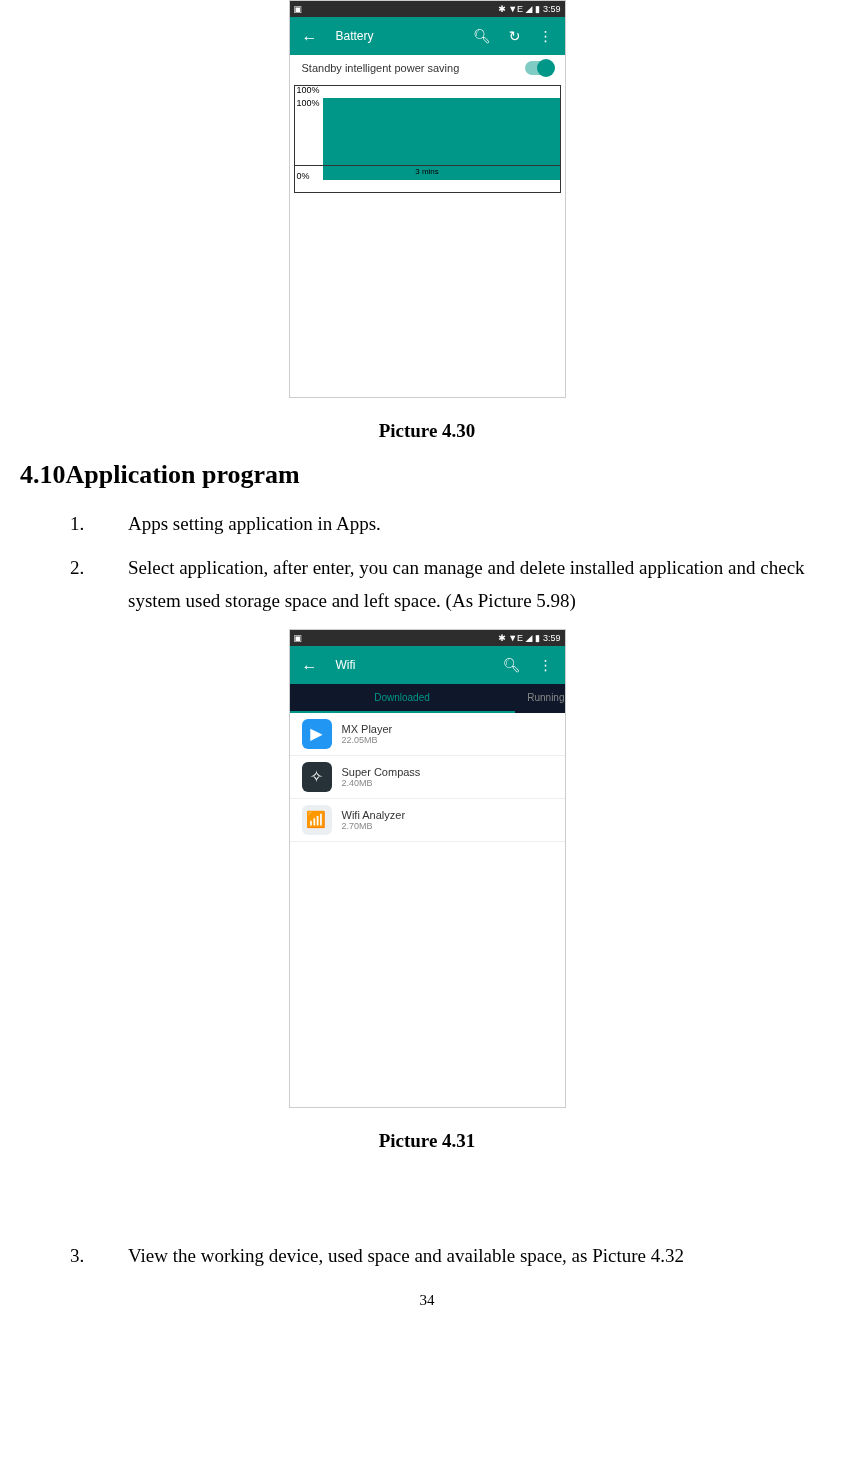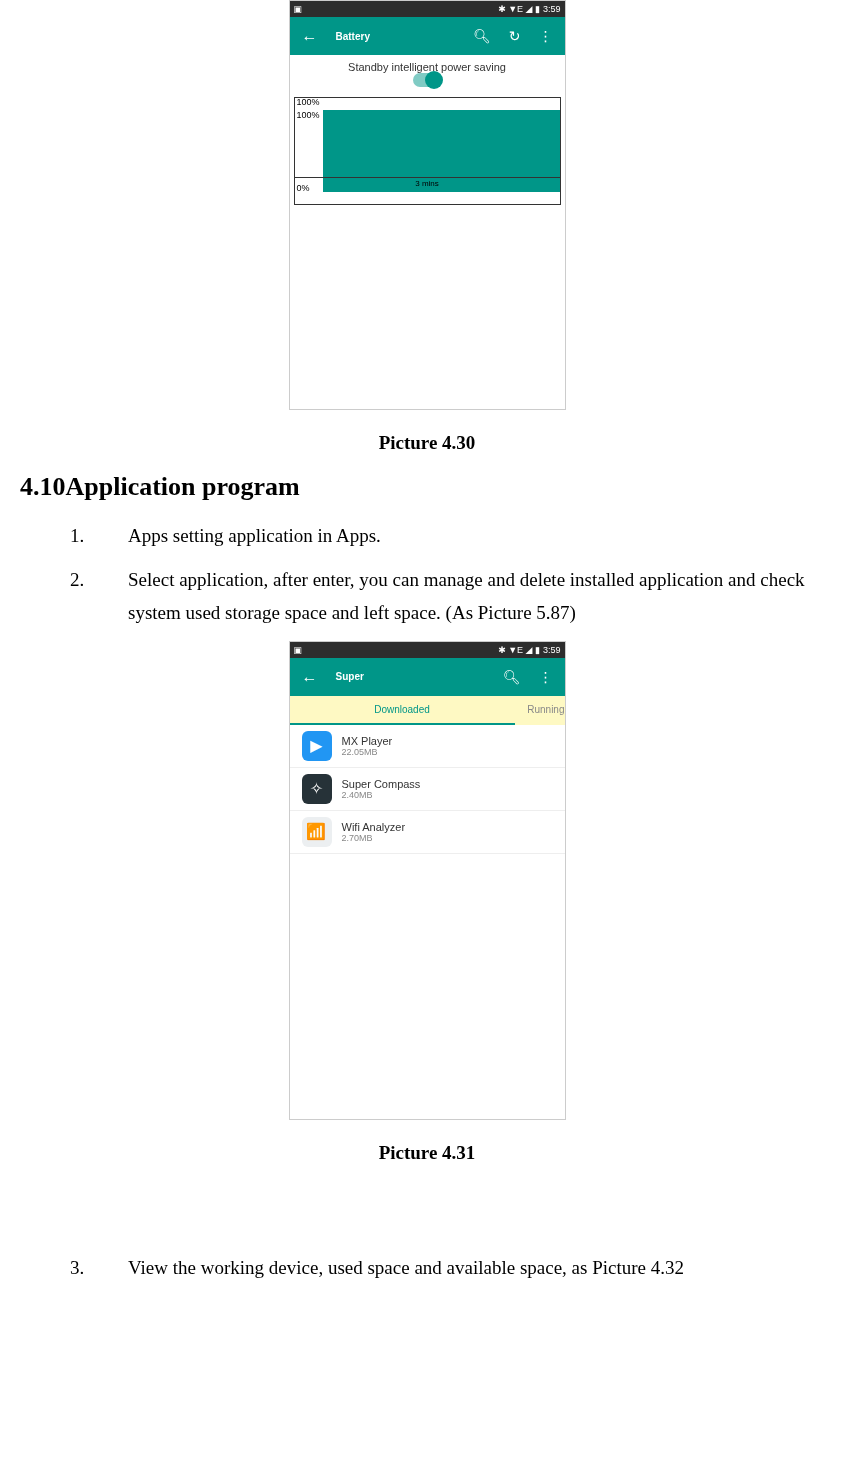--- a/index.html
+++ b/index.html
@@ -52,44 +52,43 @@
       display: flex;
       align-items: center;
       padding: 0 12px;
       font-family: sans-serif;
     }
     .back-arrow {
       font-size: 16px;
       margin-right: 18px;
     }
     .app-title {
-      font-size: 10px;
+      font-size: 12px;
       flex: 1;
-      font-weight: 700;
+      font-weight: 400;
     }
     .app-icons {
       display: flex;
       gap: 18px;
       font-size: 14px;
     }
     .battery-msg {
       padding: 12px;
       font-size: 11px;
       font-family: sans-serif;
       color: #333;
     }
     .standby-row {
       display: flex;
       justify-content: space-between;
       align-items: center;
       padding: 6px 12px 10px 12px;
       font-size: 11px;
       font-family: sans-serif;
       color: #333;
-      flex-direction: column;
     }
     .toggle {
       width: 28px;
       height: 14px;
       background: #80cbc4;
       border-radius: 7px;
       position: relative;
     }
     .toggle::after {
       content: '';
@@ -178,21 +177,21 @@
     }
     
     
     .screenshot2 {
       width: 277px;
       margin: 10px auto 0 auto;
       border: 1px solid #ccc;
     }
     .tabs {
       display: flex;
-      background: #fef9c3;
+      background: #0f172a;
       font-family: sans-serif;
       font-size: 10px;
     }
     .tab {
       flex: 1;
       text-align: center;
       padding: 8px 0;
       color: #888;
       border-bottom: 2px solid transparent;
     }
@@ -306,36 +305,36 @@
   <div class="section-heading">
     <span class="section-num">4.10</span><span>Application program</span>
   </div>
 
   <div class="list-item">
     <div class="list-num">1.</div>
     <div class="list-text">Apps setting application in Apps.</div>
   </div>
   <div class="list-item">
     <div class="list-num">2.</div>
-    <div class="list-text">Select application, after enter, you can manage and delete installed application and check system used storage space and left space. (As Picture 5.87)</div>
+    <div class="list-text">Select application, after enter, you can manage and delete installed application and check system used storage space and left space. (As Picture 5.98)</div>
   </div>
 
   <div class="screenshot2">
     <div class="status-bar">
       <div class="status-left">
         <span>▣</span>
       </div>
       <div class="status-right">
         <span>✱ ▼E ◢ ▮</span>
         <span>3:59</span>
       </div>
     </div>
     <div class="app-bar">
       <span class="back-arrow">←</span>
-      <span class="app-title">Super</span>
+      <span class="app-title">Wifi</span>
       <div class="app-icons">
         <span class="search-icon">🔍︎</span>
         <span class="menu-icon">⋮</span>
       </div>
     </div>
     <div class="tabs">
       <div class="tab active">Downloaded</div>
       <div class="tab partial">Running</div>
     </div>
     <div class="app-row">
@@ -364,14 +363,15 @@
 
   <div class="caption">Picture 4.31</div>
 
   <div class="spacer-bottom"></div>
 
   <div class="list-item">
     <div class="list-num">3.</div>
     <div class="list-text">View the working device, used space and available space, as Picture 4.32</div>
   </div>
 
+  <div class="page-number">34</div>
 
 </div>
 
 </body></html>

